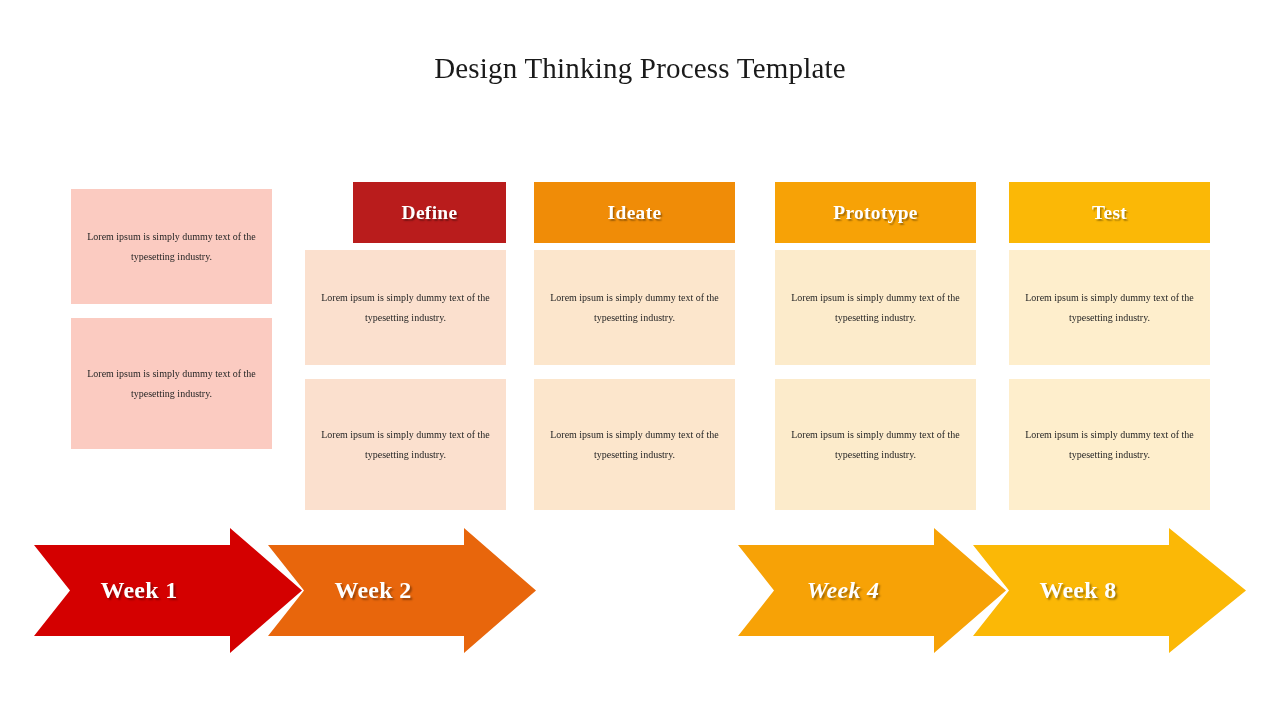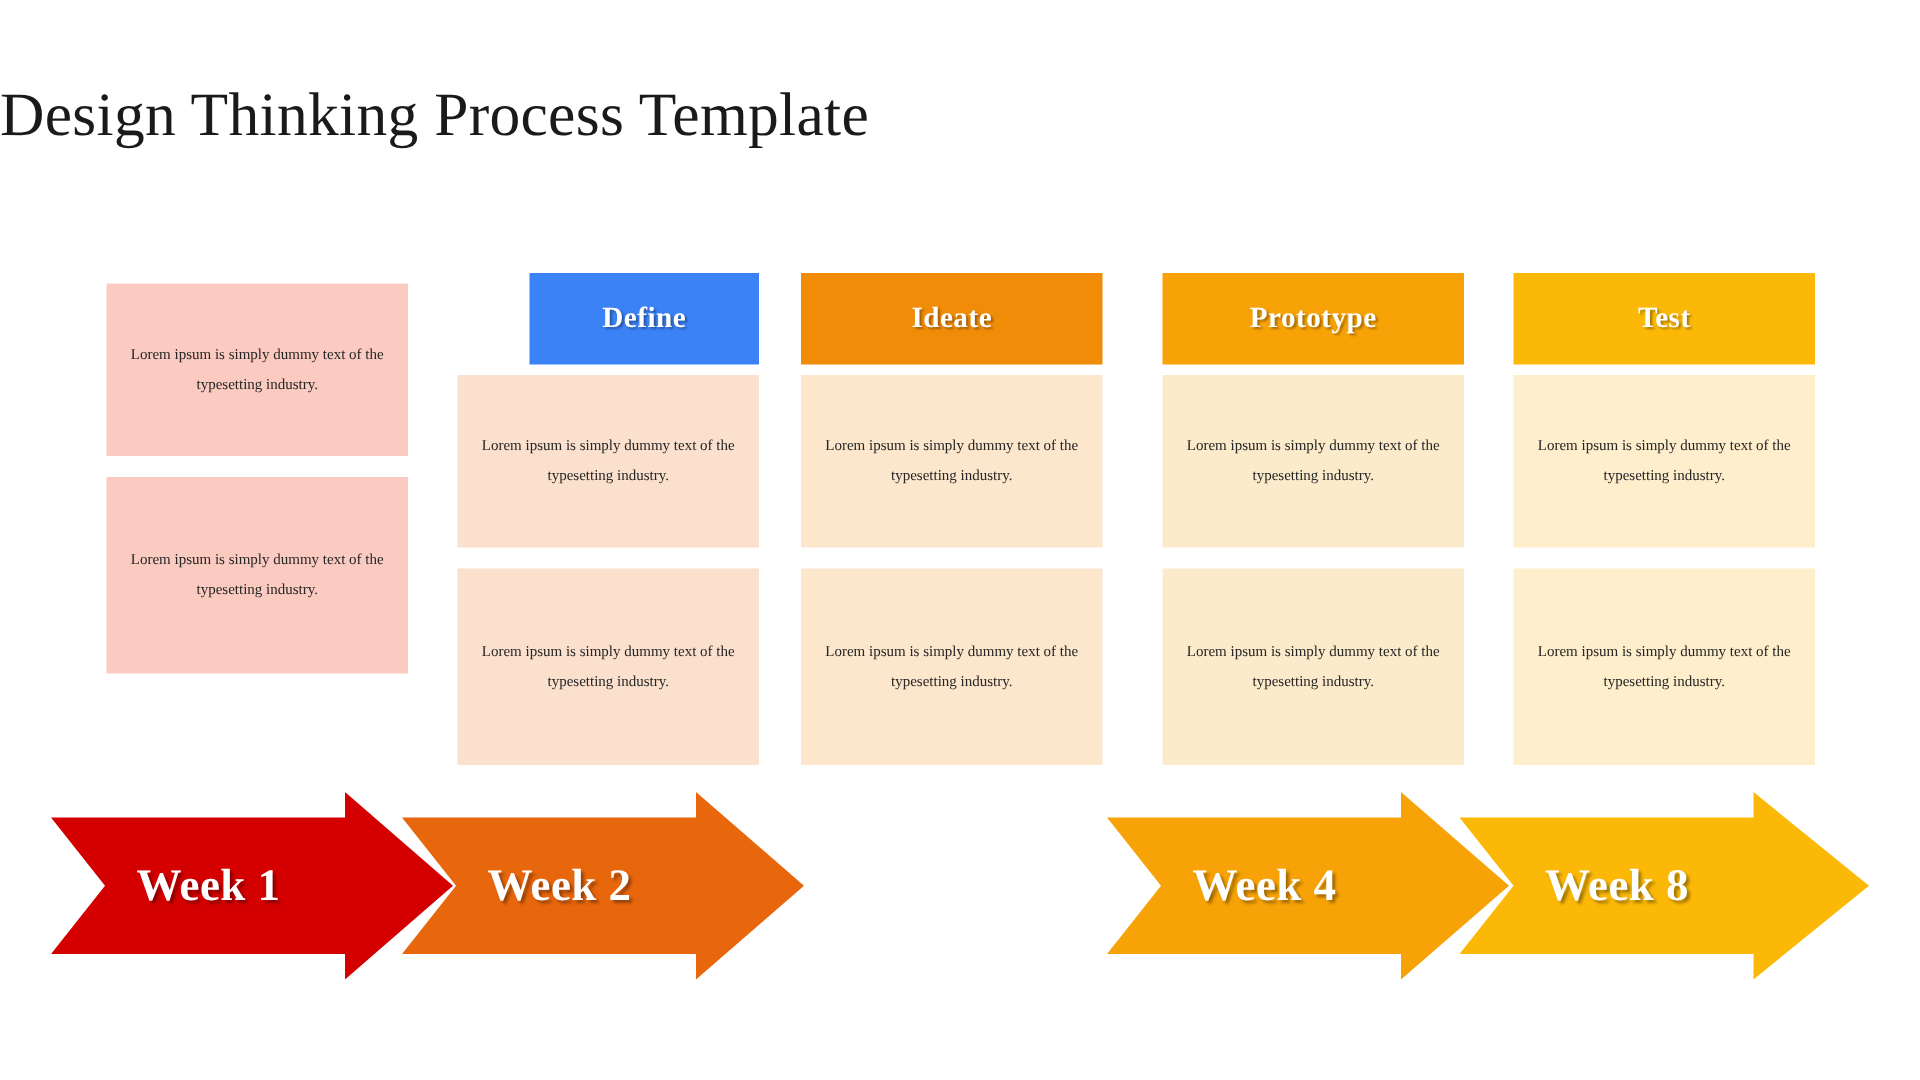--- a/index.html
+++ b/index.html
@@ -21,22 +21,23 @@
     width: 1280px;
     height: 720px;
   }
 
   
   #title {
     position: absolute;
     left: 0;
     top: 52px;
     width: 1280px;
-    font-family: "Liberation Serif", serif;
-    font-size: 41px;
+    text-align: center;
+    font-family: "Liberation Serif", serif;
+    font-size: 29px;
     font-weight: 400;
     color: #1a1a1a;
     letter-spacing: 0.2px;
     white-space: nowrap;
   }
 
   
   #columns {
     position: absolute;
     left: 71px;
@@ -106,21 +107,21 @@
   .arrow-label {
     position: absolute;
     top: 0;
     height: 125px;
     display: flex;
     align-items: center;
     justify-content: center;
     color: #ffffff;
     font-family: "Liberation Serif", serif;
     font-weight: bold;
-    font-size: 30px;
+    font-size: 24px;
     letter-spacing: 0.3px;
     text-shadow: 2px 2px 2px rgba(0,0,0,0.35);
     pointer-events: none;
     white-space: nowrap;
   }
 </style>
 </head>
 <body style="background: rgb(255, 255, 255);">
 
 <div id="slide">
@@ -132,21 +133,21 @@
     <div class="column" style="left:0px;">
       <div class="col-body col-body-1" style="background: rgb(251, 203, 193);">
         <div class="body-text">Lorem ipsum is simply dummy text of the typesetting industry.</div>
       </div>
       <div class="col-body col-body-2" style="background: rgb(251, 203, 193);">
         <div class="body-text">Lorem ipsum is simply dummy text of the typesetting industry.</div>
       </div>
     </div>
 
     <div class="column" style="left:234px;">
-      <div class="col-header" style="background: #3b82f6; margin-left: 48px;">
+      <div class="col-header" style="background: #b91c1c; margin-left: 48px;">
         <span>Define</span>
       </div>
       <div class="col-body col-body-1" style="background: rgb(251, 224, 206);">
         <div class="body-text">Lorem ipsum is simply dummy text of the typesetting industry.</div>
       </div>
       <div class="col-body col-body-2" style="background: rgb(251, 224, 206);">
         <div class="body-text">Lorem ipsum is simply dummy text of the typesetting industry.</div>
       </div>
     </div>
 
@@ -202,21 +203,21 @@
         <polygon points="0,17 196,17 196,0 268,62.5 196,125 196,108 0,108 36,62.5" fill="#E8660C"></polygon>
       </svg>
       <div class="arrow-label" style="left:0px; width:210px;">Week 2</div>
     </div>
 
 
     <div class="arrow-wrap" style="left:738px; width:268px; z-index:2;">
       <svg class="arrow-svg" width="268" height="125" viewBox="0 0 268 125">
         <polygon points="0,17 196,17 196,0 268,62.5 196,125 196,108 0,108 36,62.5" fill="#F7A206"></polygon>
       </svg>
-      <div class="arrow-label" style="left:0px; width:210px;">Week 4</div>
+      <div class="arrow-label" style="left:0px; width:210px;font-style:italic;">Week 4</div>
     </div>
 
     <div class="arrow-wrap" style="left:973px; width:273px; z-index:1;">
       <svg class="arrow-svg" width="273" height="125" viewBox="0 0 273 125">
         <polygon points="0,17 196,17 196,0 273,62.5 196,125 196,108 0,108 36,62.5" fill="#FBB806"></polygon>
       </svg>
       <div class="arrow-label" style="left:0px; width:210px;">Week 8</div>
     </div>
 
   </div>

